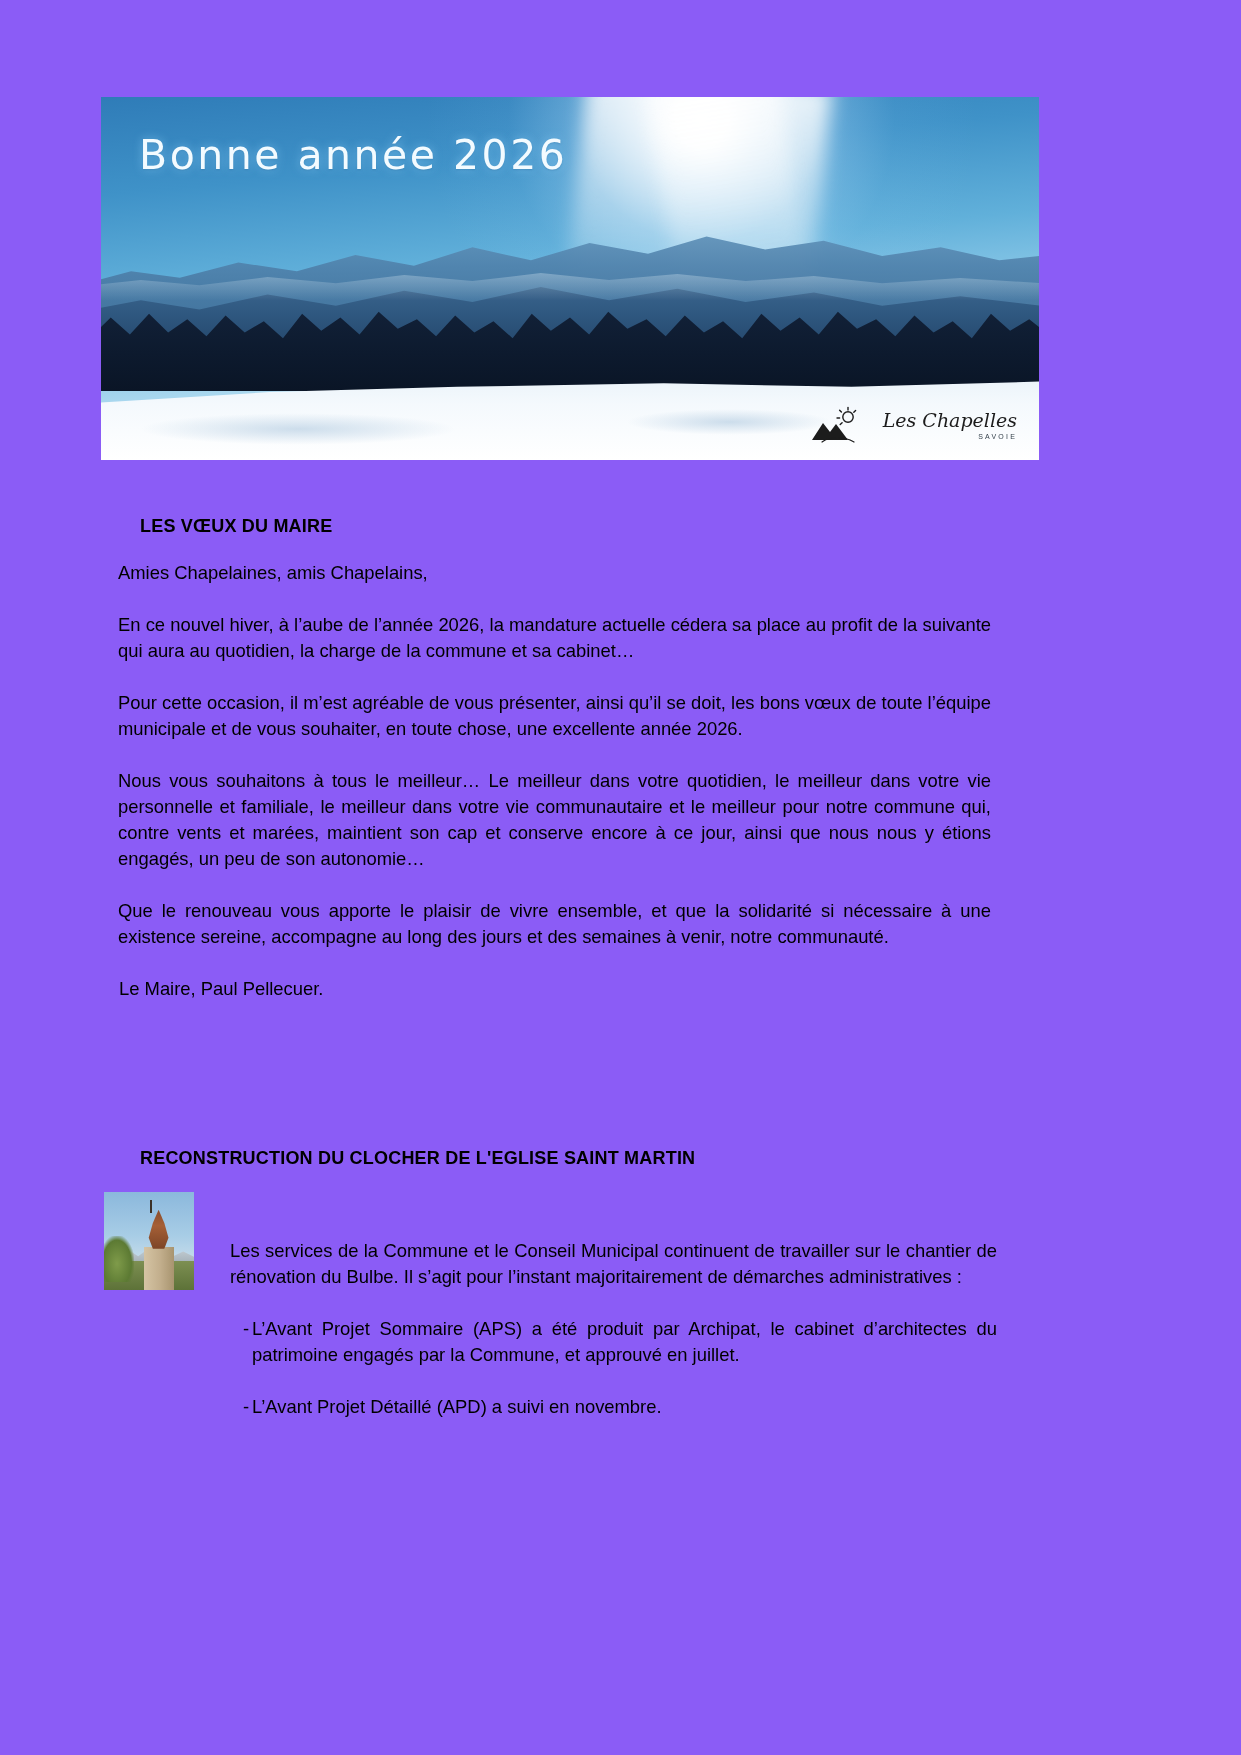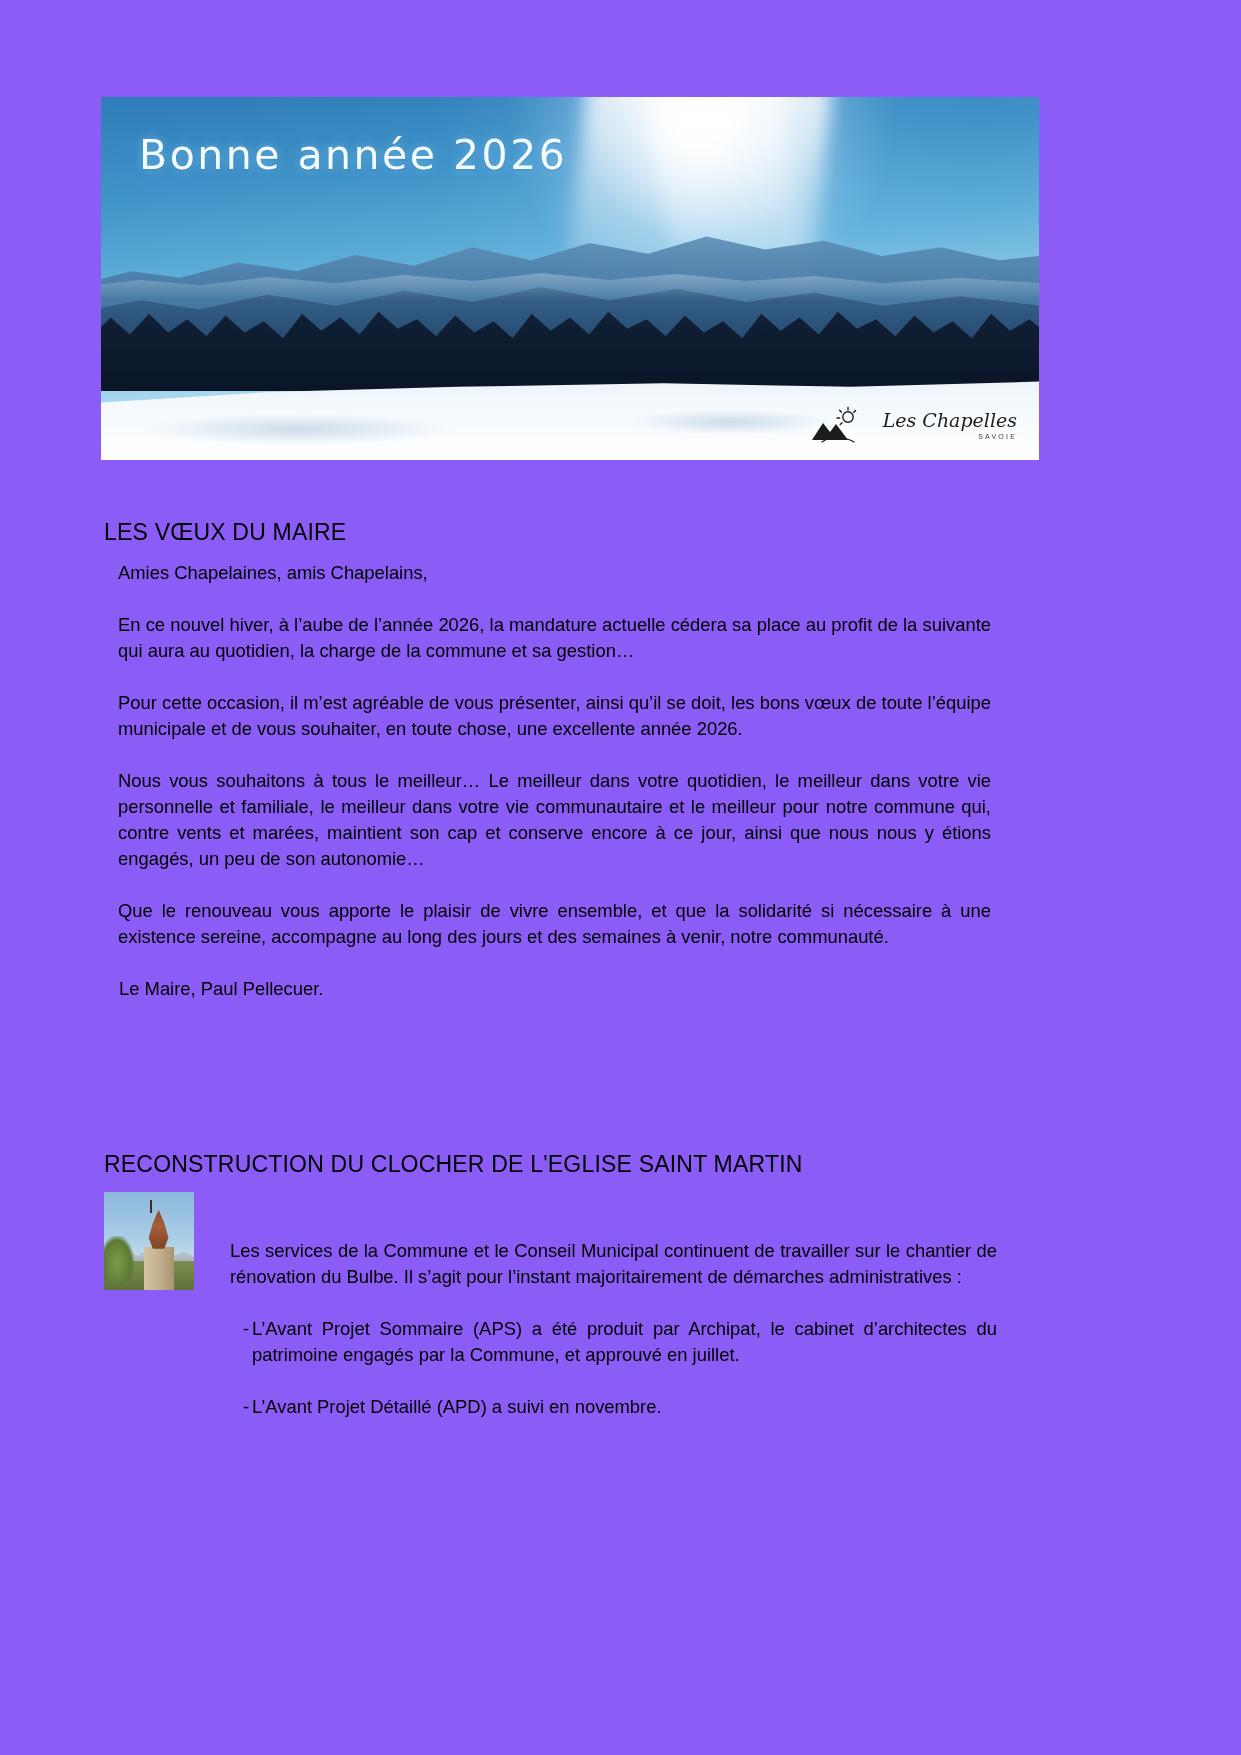--- a/index.html
+++ b/index.html
@@ -162,24 +162,25 @@
     font-size: 7px;
     letter-spacing: 2.2px;
     color: #33404a;
     text-align: right;
     margin-top: 3px;
   }
 
   
   .h-section {
     position: absolute;
-    font-size: 23px;
-    font-weight: normal;
+    font-size: 18px;
+    font-weight: bold;
     letter-spacing: 0.2px;
     white-space: nowrap;
+    margin-left: 36px;
   }
   #heading-voeux { left: 104px; top: 504px; }
   #heading-clocher { left: 104px; top: 1136px; }
 
   .body-col {
     position: absolute;
     left: 118px;
     width: 873px;
     font-size: 18.4px;
     line-height: 26px;
@@ -338,21 +339,21 @@
         <div class="logo-name">Les Chapelles</div>
         <div class="logo-sub">SAVOIE</div>
       </div>
     </div>
   </div>
 
   <h1 class="h-section" id="heading-voeux">LES VŒUX DU MAIRE</h1>
 
   <div class="body-col" id="para-block">
     <p class="para">Amies Chapelaines, amis Chapelains,</p>
-    <p class="para">En ce nouvel hiver, à l’aube de l’année 2026, la mandature actuelle cédera sa place au profit de la suivante qui aura au quotidien, la charge de la commune et sa gestion…</p>
+    <p class="para">En ce nouvel hiver, à l’aube de l’année 2026, la mandature actuelle cédera sa place au profit de la suivante qui aura au quotidien, la charge de la commune et sa cabinet…</p>
     <p class="para">Pour cette occasion, il m’est agréable de vous présenter, ainsi qu’il se doit, les bons vœux de toute l’équipe municipale et de vous souhaiter, en toute chose, une excellente année 2026.</p>
     <p class="para">Nous vous souhaitons à tous le meilleur… Le meilleur dans votre quotidien, le meilleur dans votre vie personnelle et familiale, le meilleur dans votre vie communautaire et le meilleur pour notre commune qui, contre vents et marées, maintient son cap et conserve encore à ce jour, ainsi que nous nous y étions engagés, un peu de son autonomie…</p>
     <p class="para">Que le renouveau vous apporte le plaisir de vivre ensemble, et que la solidarité si nécessaire à une existence sereine, accompagne au long des jours et des semaines à venir, notre communauté.</p>
     <p class="signature">Le Maire, Paul Pellecuer.</p>
   </div>
 
   <h1 class="h-section" id="heading-clocher">RECONSTRUCTION DU CLOCHER DE L'EGLISE SAINT MARTIN</h1>
 
   <div class="clocher-block">
     <div class="clocher-intro">

